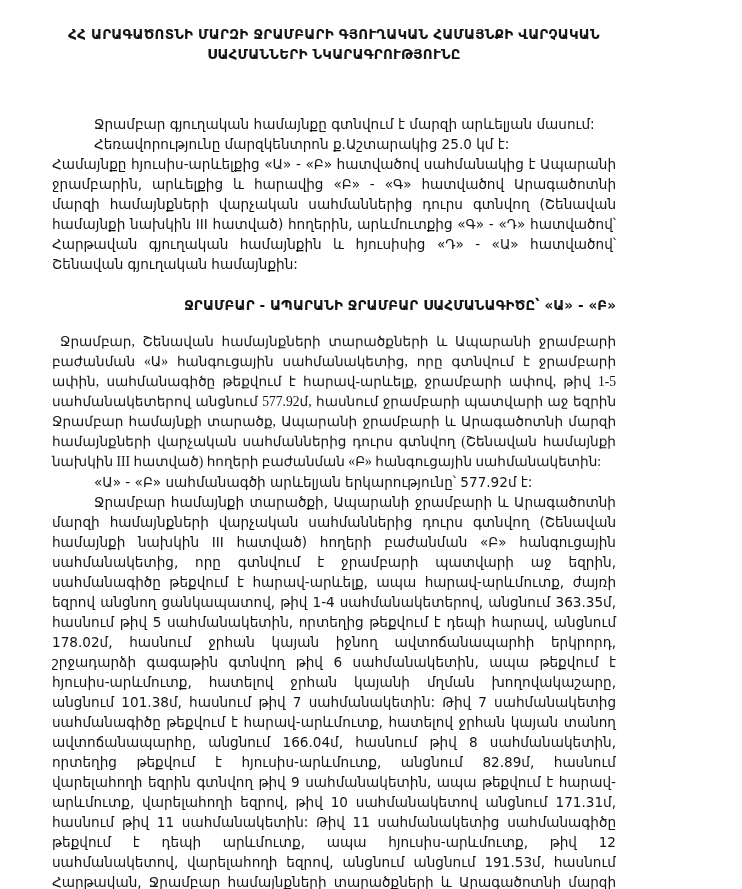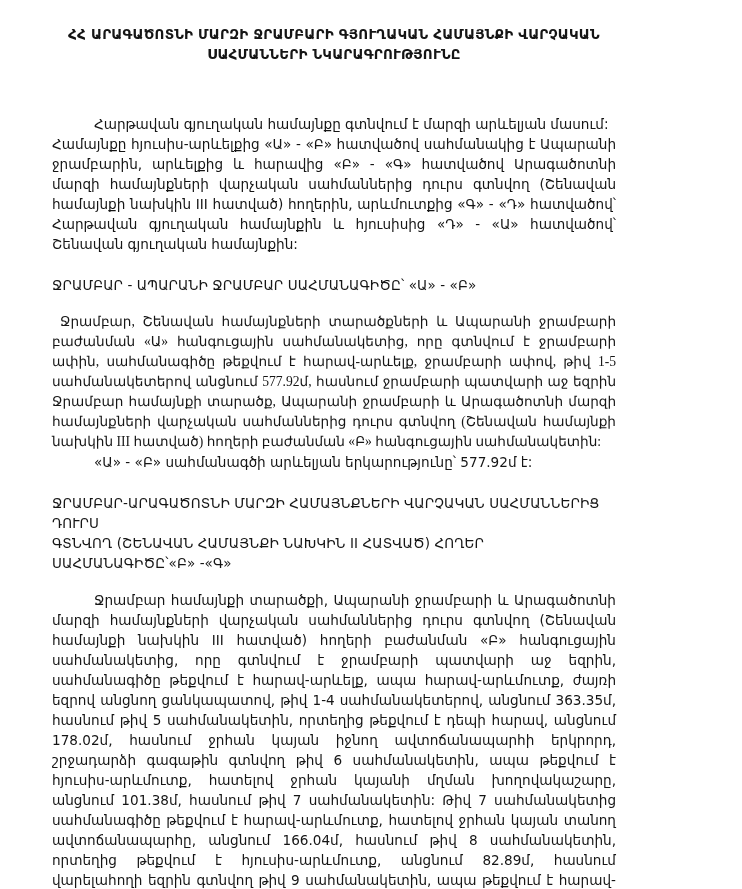--- a/index.html
+++ b/index.html
@@ -35,49 +35,45 @@
     margin: 0;
     font-size: 13.6px;
     line-height: 20px;
     text-align: justify;
   }
   p.indent { text-indent: 42px; }
   p.small-indent { text-indent: 8px; font-family: Liberation Serif, serif; }
   p.no-just { text-align: left; }
   h2.section-heading {
     font-size: 13.5px;
-    font-weight: 400;
-    text-align: left;
+    font-weight: 700;
+    text-align: right;
     line-height: 20px;
     margin: 21px 0 17px 0;
     letter-spacing: 0.1px;
   }
   h2.section-heading .h-line { display: block; }
 </style>
 </head>
 <body>
 
 <div class="page">
 
   <h1 class="doc-title">ՀՀ ԱՐԱԳԱԾՈՏՆԻ ՄԱՐԶԻ ՋՐԱՄԲԱՐԻ ԳՅՈՒՂԱԿԱՆ ՀԱՄԱՅՆՔԻ ՎԱՐՉԱԿԱՆ ՍԱՀՄԱՆՆԵՐԻ ՆԿԱՐԱԳՐՈՒԹՅՈՒՆԸ</h1>
 
   <div class="title-gap"></div>
 
-  <p class="indent no-just">Հարթավան գյուղական համայնքը գտնվում է մարզի արևելյան մասում:</p>
+  <p class="indent no-just">Ջրամբար գյուղական համայնքը գտնվում է մարզի արևելյան մասում:</p>
 
+  <p class="indent no-just">Հեռավորությունը մարզկենտրոն ք.Աշտարակից 25.0 կմ է:</p>
 
   <p>Համայնքը հյուսիս-արևելքից «Ա» - «Բ» հատվածով սահմանակից է Ապարանի ջրամբարին, արևելքից և հարավից «Բ» - «Գ» հատվածով Արագածոտնի մարզի համայնքների վարչական սահմաններից դուրս գտնվող (Շենավան համայնքի նախկին III հատված) հողերին, արևմուտքից «Գ» - «Դ» հատվածով՝ Հարթավան գյուղական համայնքին և հյուսիսից «Դ» - «Ա» հատվածով՝ Շենավան գյուղական համայնքին:</p>
 
   <h2 class="section-heading">ՋՐԱՄԲԱՐ - ԱՊԱՐԱՆԻ ՋՐԱՄԲԱՐ ՍԱՀՄԱՆԱԳԻԾԸ՝ «Ա» - «Բ»</h2>
 
   <p class="small-indent">Ջրամբար, Շենավան համայնքների տարածքների և Ապարանի ջրամբարի բաժանման «Ա» հանգուցային սահմանակետից, որը գտնվում է ջրամբարի ափին, սահմանագիծը թեքվում է հարավ-արևելք, ջրամբարի ափով, թիվ 1-5 սահմանակետերով անցնում 577.92մ, հասնում ջրամբարի պատվարի աջ եզրին Ջրամբար համայնքի տարածք, Ապարանի ջրամբարի և Արագածոտնի մարզի համայնքների վարչական սահմաններից դուրս գտնվող (Շենավան համայնքի նախկին III հատված) հողերի բաժանման «Բ» հանգուցային սահմանակետին:</p>
 
   <p class="indent no-just">«Ա» - «Բ» սահմանագծի արևելյան երկարությունը՝ 577.92մ է:</p>
 
-  <h2 class="section-heading">
-    <span class="h-line">ՋՐԱՄԲԱՐ-ԱՐԱԳԱԾՈՏՆԻ ՄԱՐԶԻ ՀԱՄԱՅՆՔՆԵՐԻ ՎԱՐՉԱԿԱՆ ՍԱՀՄԱՆՆԵՐԻՑ ԴՈՒՐՍ</span>
-    <span class="h-line">ԳՏՆՎՈՂ (ՇԵՆԱՎԱՆ ՀԱՄԱՅՆՔԻ ՆԱԽԿԻՆ II ՀԱՏՎԱԾ) ՀՈՂԵՐ</span>
-    <span class="h-line">ՍԱՀՄԱՆԱԳԻԾԸ՝«Բ» -«Գ»</span>
-  </h2>
 
   <p class="indent">Ջրամբար համայնքի տարածքի, Ապարանի ջրամբարի և Արագածոտնի մարզի համայնքների վարչական սահմաններից դուրս գտնվող (Շենավան համայնքի նախկին III հատված) հողերի բաժանման «Բ» հանգուցային սահմանակետից, որը գտնվում է ջրամբարի պատվարի աջ եզրին, սահմանագիծը թեքվում է հարավ-արևելք, ապա հարավ-արևմուտք, ժայռի եզրով անցնող ցանկապատով, թիվ 1-4 սահմանակետերով, անցնում 363.35մ, հասնում թիվ 5 սահմանակետին, որտեղից թեքվում է դեպի հարավ, անցնում 178.02մ, հասնում ջրհան կայան իջնող ավտոճանապարհի երկրորդ, շրջադարձի գագաթին գտնվող թիվ 6 սահմանակետին, ապա թեքվում է հյուսիս-արևմուտք, հատելով ջրհան կայանի մղման խողովակաշարը, անցնում 101.38մ, հասնում թիվ 7 սահմանակետին: Թիվ 7 սահմանակետից սահմանագիծը թեքվում է հարավ-արևմուտք, հատելով ջրհան կայան տանող ավտոճանապարհը, անցնում 166.04մ, հասնում թիվ 8 սահմանակետին, որտեղից թեքվում է հյուսիս-արևմուտք, անցնում 82.89մ, հասնում վարելահողի եզրին գտնվող թիվ 9 սահմանակետին, ապա թեքվում է հարավ-արևմուտք, վարելահողի եզրով, թիվ 10 սահմանակետով անցնում 171.31մ, հասնում թիվ 11 սահմանակետին: Թիվ 11 սահմանակետից սահմանագիծը թեքվում է դեպի արևմուտք, ապա հյուսիս-արևմուտք, թիվ 12 սահմանակետով, վարելահողի եզրով, անցնում անցնում 191.53մ, հասնում Հարթավան, Ջրամբար համայնքների տարածքների և Արագածոտնի մարզի համայնքների վարչական սահմաններից դուրս գտնվող (Շենավան համայնքի նախկին III հատված) հողերի բաժանման «Գ» հանգուցային սահմանակետին:</p>
 
 </div>
 
 </body></html>

